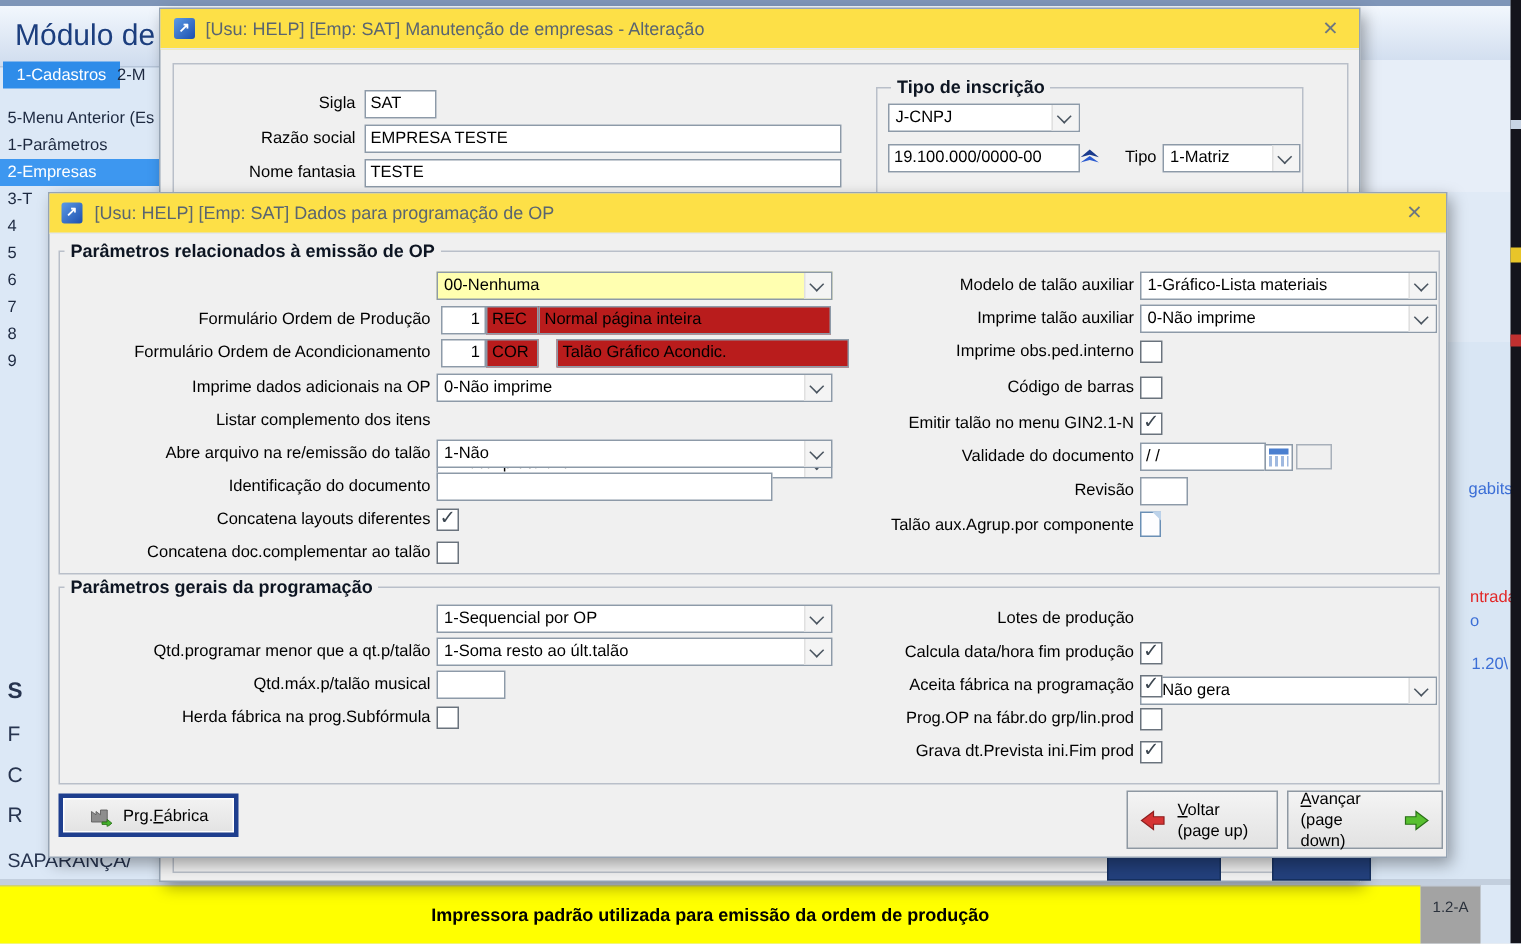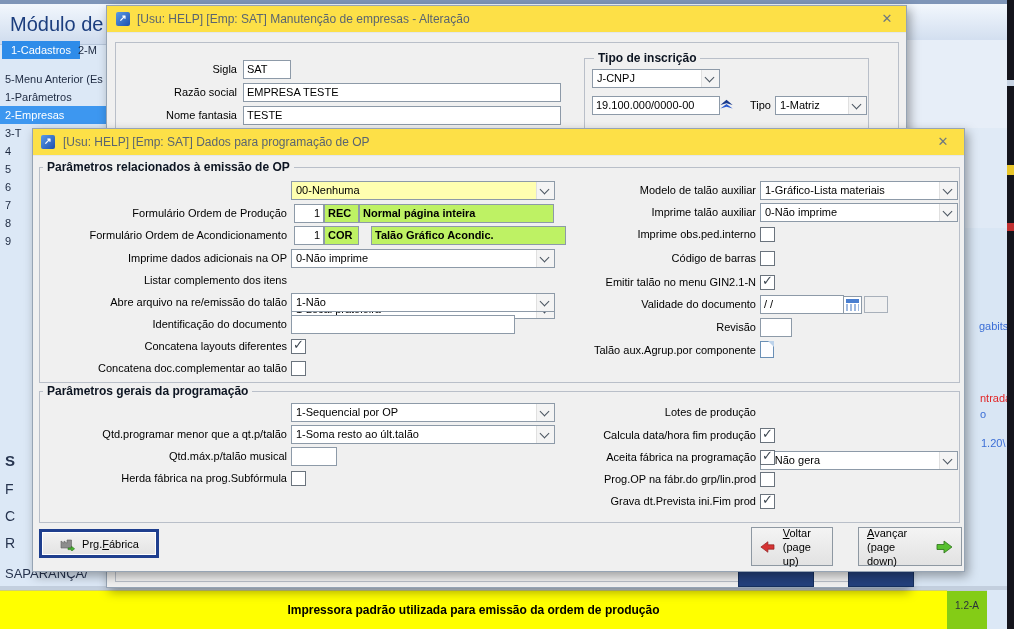--- a/index.html
+++ b/index.html
@@ -17,39 +17,39 @@
   .frag{color:#27344f;white-space:nowrap;}
   #bg-rightpanel{left:905px;top:40px;width:102px;height:550px;background:#e7eef8;}
   #bg-rightpanel .band2{position:absolute;left:0;top:88px;width:102px;height:100px;background:#e0eaf6;}
   #bg-rightpanel .band3{position:absolute;left:0;top:188px;width:102px;height:362px;background:#d9e6f4;}
   .bluetxt{color:#3b6ed6;white-space:nowrap;}
   .redtxt{color:#e22626;white-space:nowrap;}
   #darkstrip{left:1007px;top:0;width:7px;height:629px;background:#14141c;}
   #bg-bottomedge{left:0;top:586px;width:1007px;height:4px;background:#c3cfde;}
   #statusbar{left:0;top:590px;width:947px;height:39px;background:#ffff00;border-top:1px solid #cfcf74;}
   #status-msg{width:100%;text-align:center;line-height:38px;font-weight:bold;font-size:12px;color:#000;}
-  #version-cell{left:947px;top:590px;width:40px;height:39px;background:#84cc16;border-top:1px solid #c2cbd8;}
+  #version-cell{left:947px;top:590px;width:40px;height:39px;background:#a3a3a3;border-top:1px solid #c2cbd8;}
   #version-txt{width:100%;text-align:center;line-height:30px;font-size:10px;color:#2a313c;}
   
   .dlg{position:absolute;background:#f0f0f0;border:1px solid #96a4b4;box-shadow:3px 4px 10px rgba(0,0,0,.35);}
   .titlebar{position:absolute;left:0;top:0;right:0;height:26px;background:#fde047;border-bottom:1px solid #e3e7ec;}
   .titletxt{position:absolute;left:30px;top:0;line-height:26px;font-size:12px;color:#5a6570;white-space:nowrap;}
   .appicon{position:absolute;left:9px;top:6px;width:14px;height:14px;
     background:linear-gradient(135deg,#5b9be6,#1d4fae);border-radius:2px;}
   .appicon::after{content:"\2197";position:absolute;left:3px;top:1px;color:#fff;font-size:9px;font-weight:bold;}
   .closex{position:absolute;top:2px;width:30px;height:22px;text-align:center;line-height:22px;color:#6e7880;font-size:13px;}
   .closex::before{content:"\2715";}
   .grp{position:absolute;border:1px solid #b9bfc9;}
   .grp-title{position:absolute;font-weight:bold;font-size:12px;color:#0d1522;background:#f0f0f0;padding:0 4px;white-space:nowrap;}
   .lbl{position:absolute;text-align:right;line-height:19px;white-space:nowrap;}
   .l1{left:8px;width:246px;}
   .l2{left:480px;width:243px;}
   .fld{position:absolute;height:17px;background:#fff;border:1px solid #8d9aa8;line-height:17px;padding:0 3px;
        white-space:nowrap;overflow:hidden;}
-  .ro{background:#bef264;font-weight:bold;}
+  .ro{background:#b91c1c;}
   .num{text-align:right;}
   .combo{position:absolute;height:17px;background:#fff;border:1px solid #8d9aa8;}
   .combo .ct{position:absolute;left:4px;top:0;right:19px;line-height:17px;white-space:nowrap;overflow:hidden;}
   .combo .cb{position:absolute;right:0;top:0;width:17px;height:17px;background:#f4f4f4;border-left:1px solid #e0e0e0;}
   .combo .cb::after{content:"";position:absolute;left:4px;top:4px;width:6px;height:6px;
        border-right:1.4px solid #4a5560;border-bottom:1.4px solid #4a5560;transform:rotate(45deg);}
   .combo.yellow{background:#ffffb0;}
   .chk{position:absolute;width:13px;height:13px;background:#fff;border:1px solid #6a737d;}
   .chk.checked::after{content:"\2713";position:absolute;left:1px;top:-3px;font-size:13px;color:#3c4650;}
   .calbtn{position:absolute;width:17px;height:16px;background:#fff;border:1px solid #8d9aa8;}
@@ -276,21 +276,21 @@
   <div class="chk checked" style="left:727px;top:365px;"></div>
 
   <div id="prgbtn" style="left:6px;top:400px;width:120px;height:29px;">
     <svg width="17" height="14" viewBox="0 0 17 14">
       <path d="M2 11 V4 l3 2.2 V4 l3 2.2 V3 h4.5 v8 z" fill="#8d8d8d" stroke="#5f5f5f" stroke-width="0.6"></path>
       <path d="M9 11 h3.4 v-1.8 l3.2 2.6 -3.2 2.6 v-1.8 H9 z" fill="#46b42e" stroke="#2a7018" stroke-width="0.6"></path>
     </svg>
     <span class="txt"><span>Prg.</span><span class="u">F</span><span>ábrica</span></span>
   </div>
 
-  <div class="navbtn" style="left:718px;top:398px;width:82px;height:39px;">
+  <div class="navbtn" style="left:718px;top:398px;width:101px;height:39px;">
     <svg width="18" height="16" viewBox="0 0 18 16">
       <path d="M9 2 v3.5 h7 v5 h-7 V14 L1 8 z" fill="#d63434" stroke="#8e1f1f" stroke-width="0.8"></path>
     </svg>
     <div class="txt">
       <div><span class="u">V</span><span>oltar</span></div>
       <div>(page up)</div>
     </div>
   </div>
 
   <div class="navbtn" style="left:825px;top:398px;width:104px;height:39px;">

